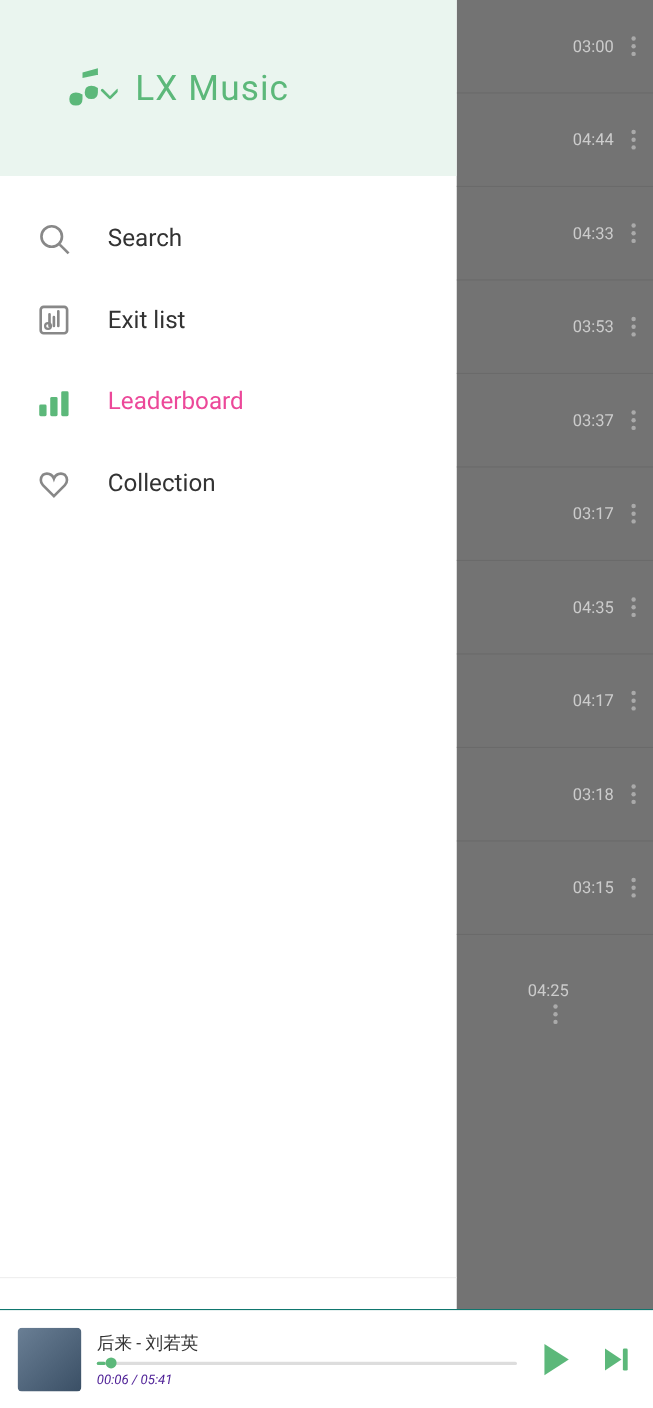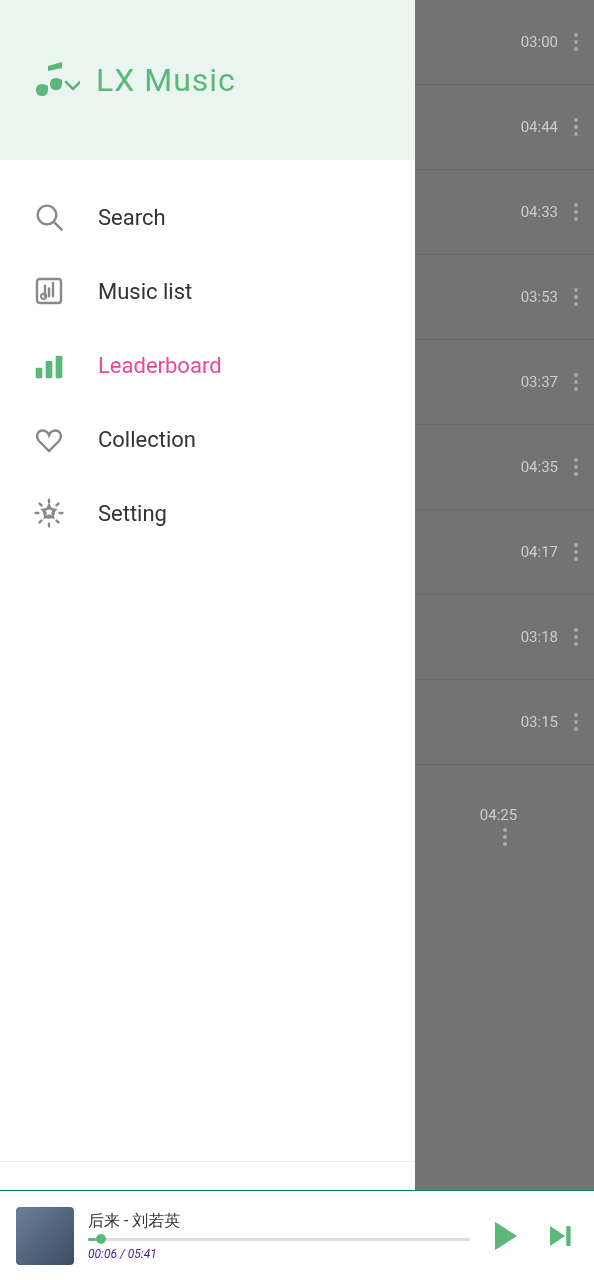--- a/index.html
+++ b/index.html
@@ -23,21 +23,21 @@
       display: flex;
       flex-direction: column;
       z-index: 2;
     }
 
     .sidebar-header {
       background: #eaf5ef;
       height: 160px;
       display: flex;
       align-items: center;
-      padding-left: 28px;
+      padding-left: 55px;
       gap: 16px;
     }
 
     .app-icon {
       width: 52px;
       height: 52px;
     }
 
     .app-title {
       font-size: 32px;
@@ -337,21 +337,21 @@
     </div>
 
     <div class="nav-item">
       <div class="nav-icon">
         <svg viewBox="0 0 24 24">
           <rect x="3" y="3" width="18" height="18" rx="2" stroke="#888" stroke-width="1.8" fill="none"></rect>
           <path d="M9 8 L9 16 M12 10 L12 16 M15 6 L15 16" stroke="#888" stroke-width="1.8" stroke-linecap="round"></path>
           <circle cx="8" cy="16" r="2" stroke="#888" stroke-width="1.5" fill="none"></circle>
         </svg>
       </div>
-      <span class="nav-label">Music list</span>
+      <span class="nav-label">Exit list</span>
     </div>
 
     <div class="nav-item active">
       <div class="nav-icon leaderboard-icon">
         <svg viewBox="0 0 24 24" fill="none">
           <rect class="bar" x="2" y="14" width="5" height="8" rx="1" fill="#5cb87a"></rect>
           <rect class="bar" x="9.5" y="9" width="5" height="13" rx="1" fill="#5cb87a"></rect>
           <rect class="bar" x="17" y="5" width="5" height="17" rx="1" fill="#5cb87a"></rect>
         </svg>
       </div>
@@ -360,30 +360,20 @@
 
     <div class="nav-item">
       <div class="nav-icon">
         <svg viewBox="0 0 24 24">
             <path d="M12 21 L4.5 13.5 A5 5 0 0 1 4.5 6.5 A5 5 0 0 1 12 9 A5 5 0 0 1 19.5 6.5 A5 5 0 0 1 19.5 13.5 Z" stroke="#888" stroke-width="1.8" fill="none"></path>
           </svg>
       </div>
       <span class="nav-label">Collection</span>
     </div>
 
-    <div class="nav-item">
-      <div class="nav-icon">
-        <svg viewBox="0 0 24 24">
-          <circle cx="12" cy="12" r="3.5" stroke="#888" stroke-width="1.8" fill="none"></circle>
-          <path d="M12 2 L12 4 M12 20 L12 22 M2 12 L4 12 M20 12 L22 12 M4.9 4.9 L6.3 6.3 M17.7 17.7 L19.1 19.1 M19.1 4.9 L17.7 6.3 M6.3 17.7 L4.9 19.1" stroke="#888" stroke-width="1.8" stroke-linecap="round"></path>
-          <polygon points="12,6 13.5,9 17,9.5 14.5,12 15.2,15.5 12,13.8 8.8,15.5 9.5,12 7,9.5 10.5,9" stroke="#888" stroke-width="1.5" fill="none"></polygon>
-        </svg>
-      </div>
-      <span class="nav-label">Setting</span>
-    </div>
 
   </div>
 
   <div class="sidebar-footer">
     <div class="footer-item">
       <div class="footer-icon">
         <svg viewBox="0 0 24 24">
           <path d="M12 3 L12 12" stroke="#888" stroke-width="2" stroke-linecap="round"></path>
           <path d="M8 5.5 A8 8 0 1 0 16 5.5" stroke="#888" stroke-width="2" fill="none" stroke-linecap="round"></path>
         </svg>
@@ -430,20 +420,28 @@
     </div>
     <div class="song-row">
       <span class="song-duration">03:37</span>
       <div class="more-icon">
         <span></span>
         <span></span>
         <span></span>
       </div>
     </div>
     <div class="song-row">
+      <span class="song-duration">03:17</span>
+      <div class="more-icon">
+        <span></span>
+        <span></span>
+        <span></span>
+      </div>
+    </div>
+    <div class="song-row">
       <span class="song-duration">04:35</span>
       <div class="more-icon">
         <span></span>
         <span></span>
         <span></span>
       </div>
     </div>
     <div class="song-row">
       <span class="song-duration">04:17</span>
       <div class="more-icon">

